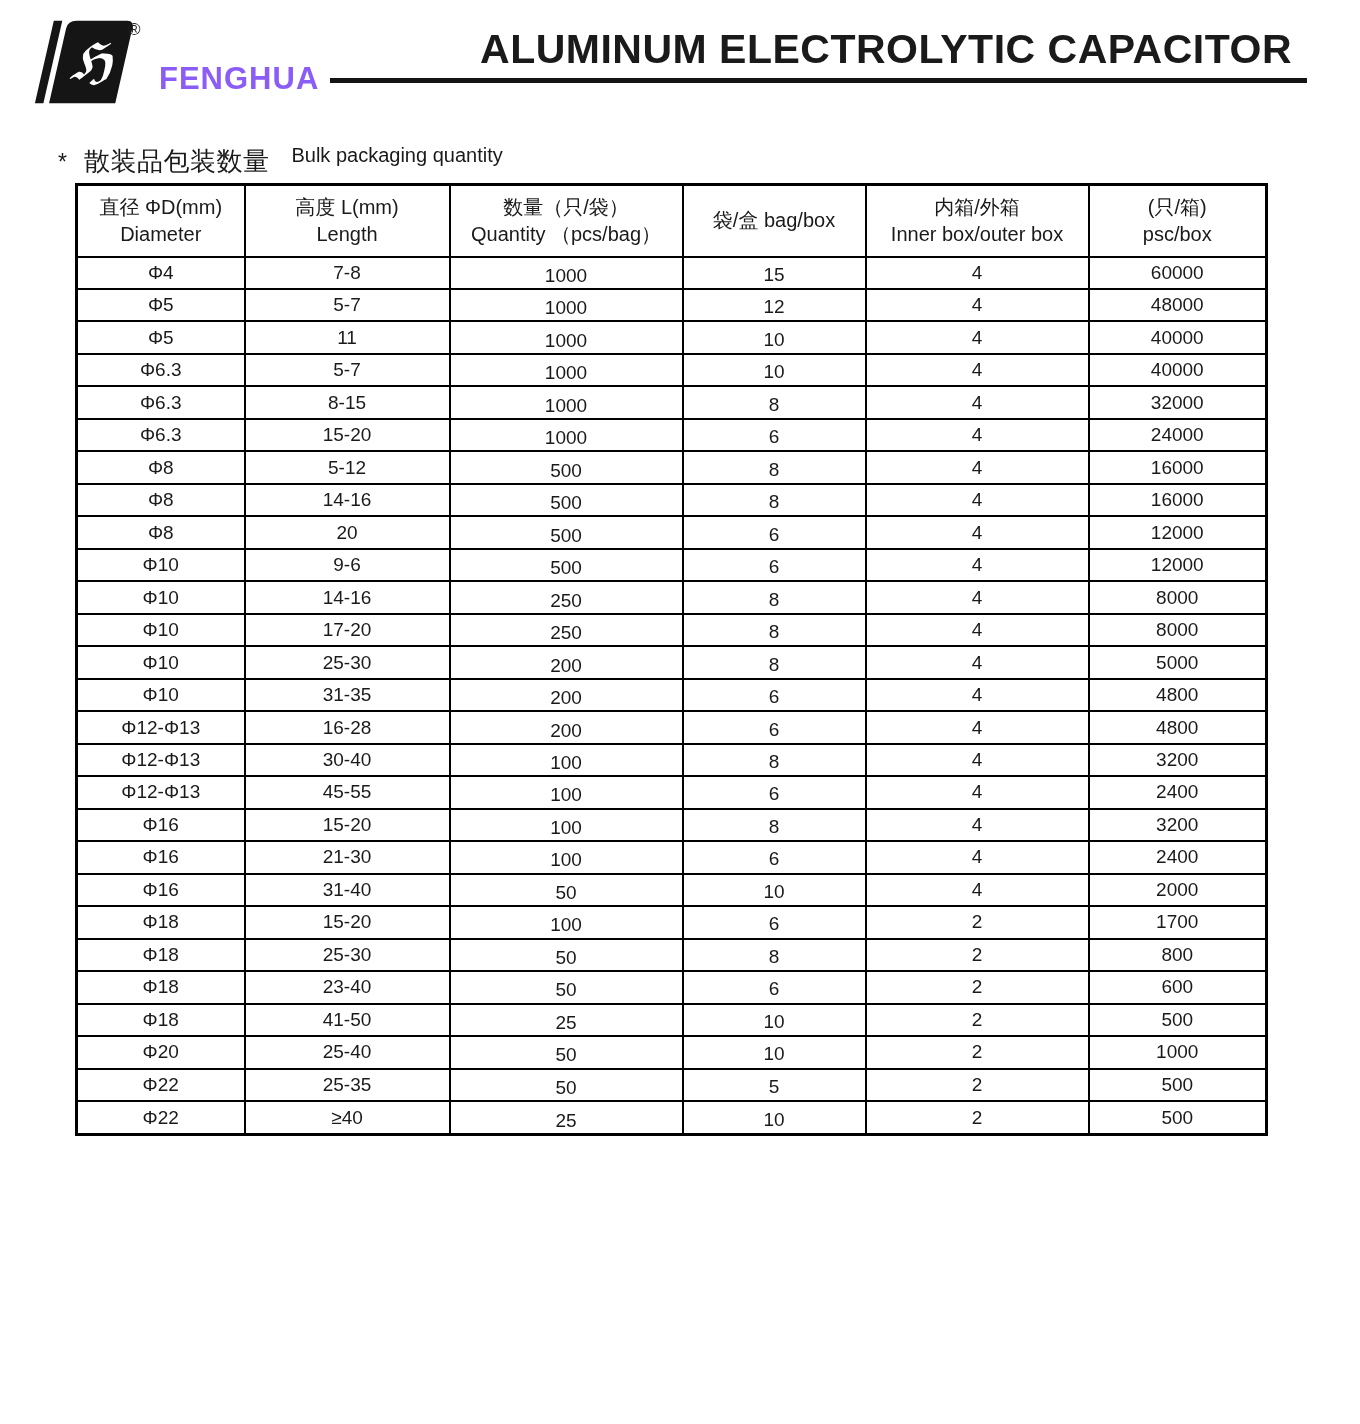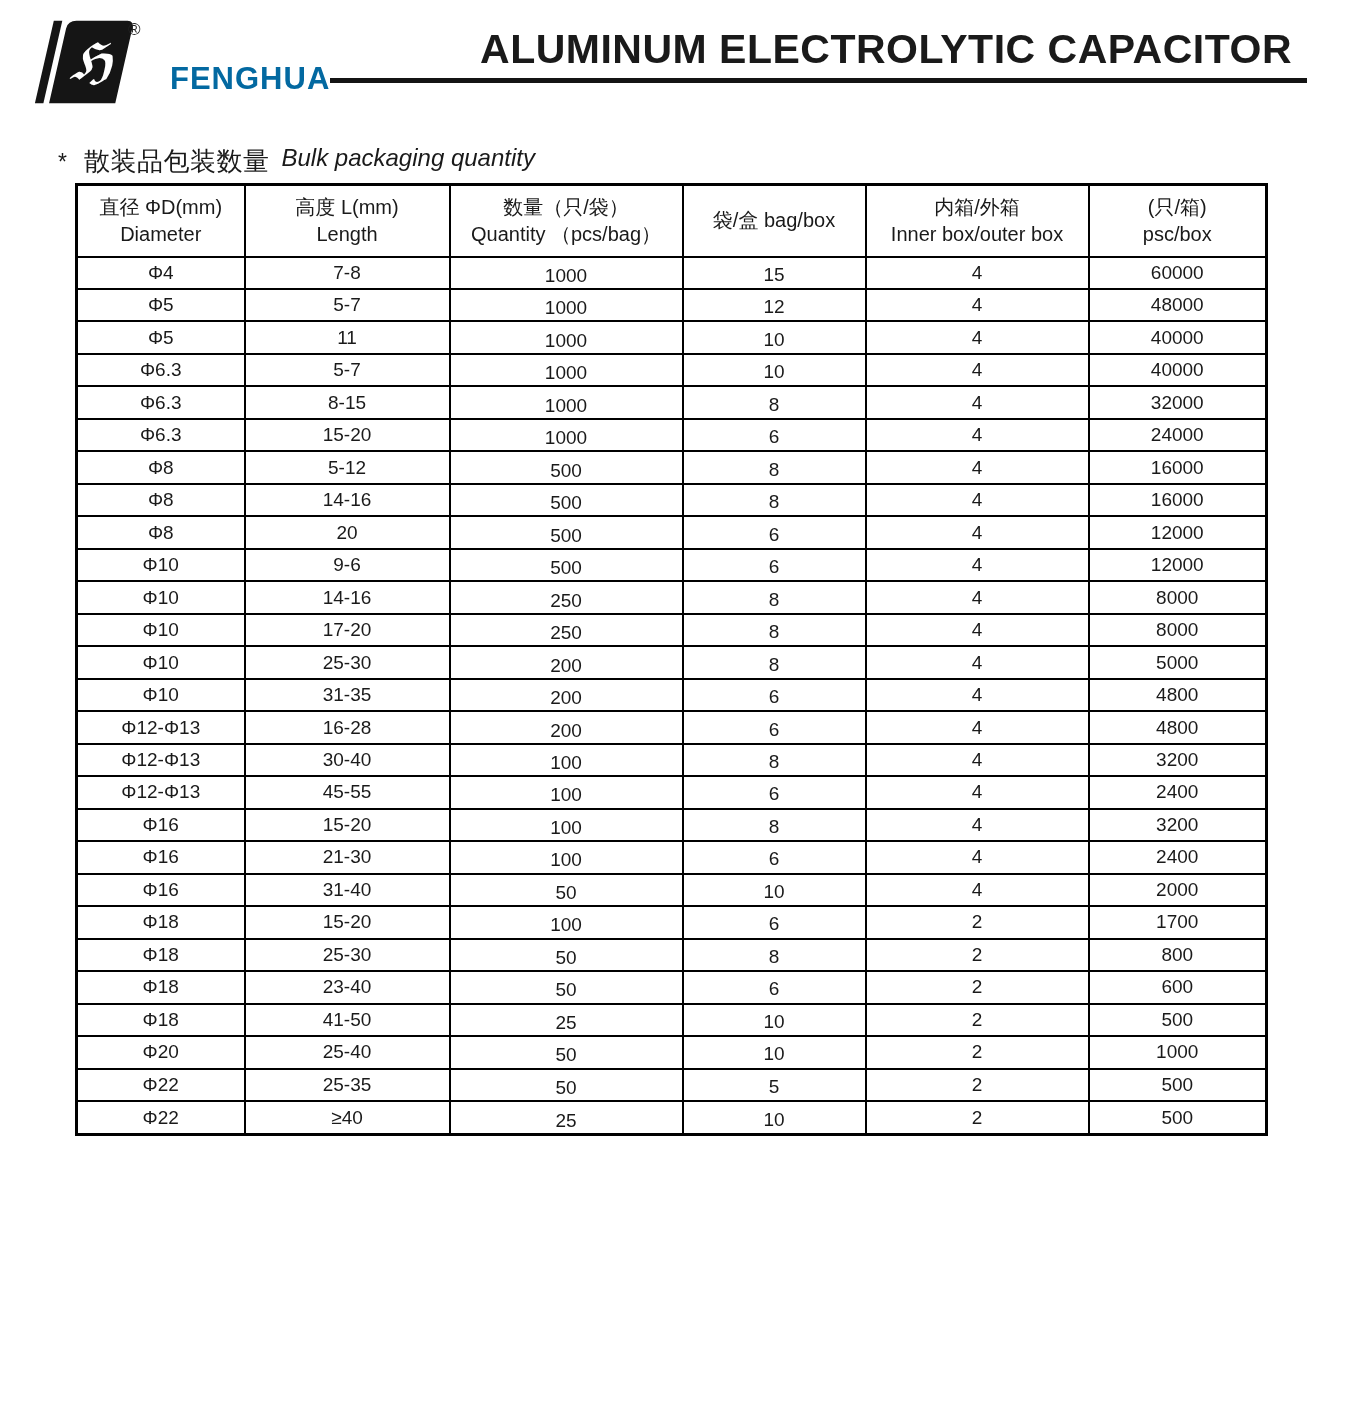--- a/index.html
+++ b/index.html
@@ -12,42 +12,42 @@
   .page { position: relative; width: 1360px; height: 1424px; overflow: hidden; }
 
   
   .logo-mark { position: absolute; left: 33px; top: 16px; width: 104px; height: 92px; }
   .reg-mark { position: absolute; left: 128px; top: 20px; font-size: 17px; color: #222; }
   .brand-cn {
     position: absolute; left: 157px; top: 22px;
     font-size: 37px; font-weight: bold; letter-spacing: 2px; color: #111;
   }
   .brand-en {
-    position: absolute; left: 170px; top: 61px;
-    font-size: 31px; font-weight: bold; letter-spacing: 1px; color: #0369a1;
+    position: absolute; left: 159px; top: 61px;
+    font-size: 31px; font-weight: bold; letter-spacing: 1px; color: #8b5cf6;
   }
   .doc-title {
     position: absolute; right: 68px; top: 26px;
     font-size: 41px; font-weight: bold; letter-spacing: 0.5px; color: #1a1a1a;
     white-space: nowrap;
   }
   .title-rule {
     position: absolute; left: 330px; top: 78px; width: 977px; height: 5px;
     background: #141414;
   }
 
   
   .section-heading {
     position: absolute; left: 58px; top: 144px;
     display: flex; align-items: flex-start;
     white-space: nowrap;
   }
   .section-star { font-size: 23px; padding-top: 5px; margin-right: 17px; }
   .section-cn { font-size: 26px; letter-spacing: 0.5px; }
-  .section-en { font-size: 24px; margin-left: 12px; font-style: italic; }
+  .section-en { font-size: 20px; margin-left: 22px; }
 
   
   .pack-table {
     position: absolute; left: 75px; top: 183px;
     width: 1190px; height: 953px;
     border-collapse: collapse; table-layout: fixed;
   }
   .pack-table th, .pack-table td {
     border: 2px solid #000;
     text-align: center; vertical-align: middle;

